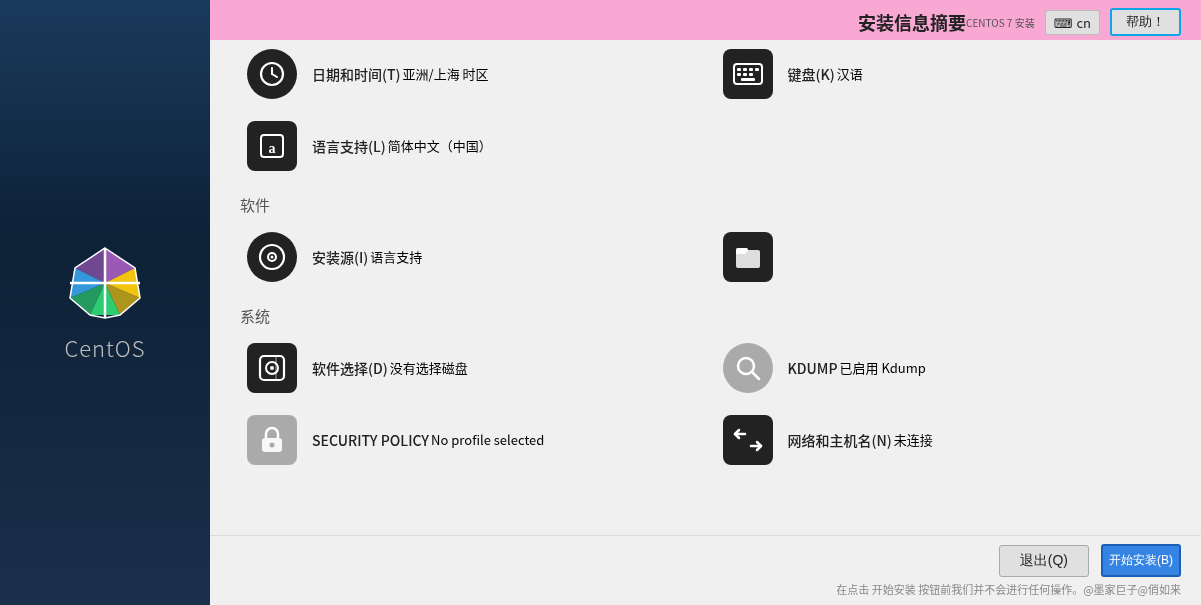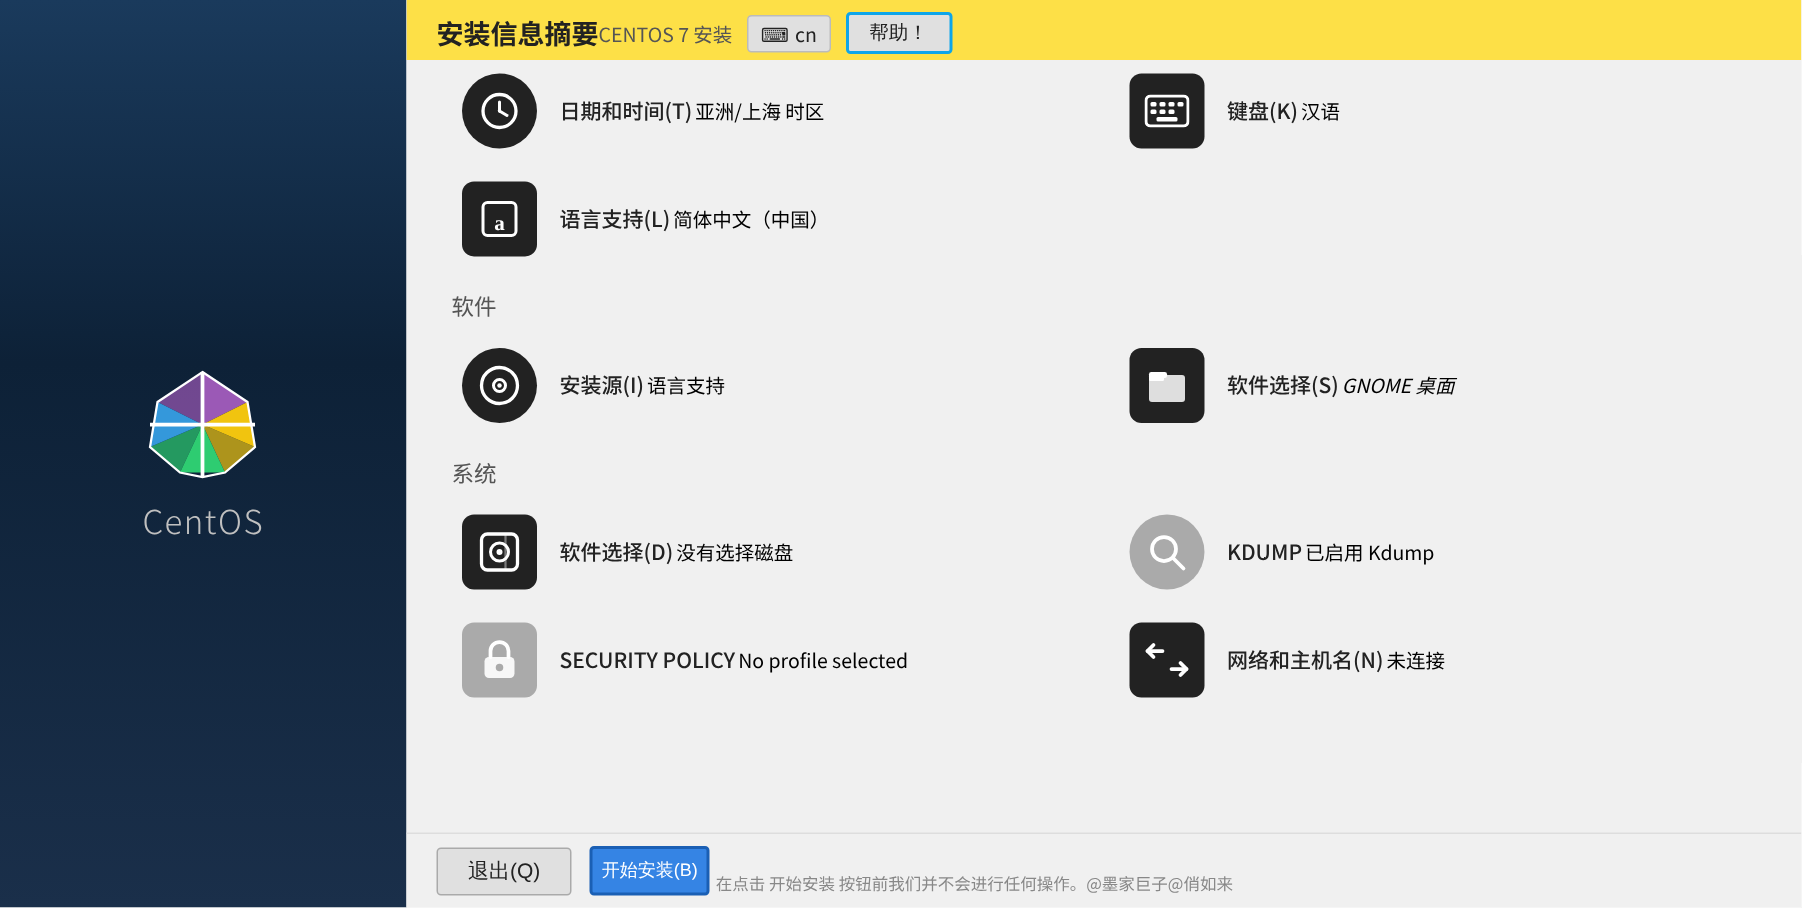--- a/index.html
+++ b/index.html
@@ -6,21 +6,21 @@
     body {
       width: 1201px;
       height: 605px;
       overflow: hidden;
       font-family: 'Noto Sans CJK SC', 'WenQuanYi Micro Hei', 'Microsoft YaHei', sans-serif;
       display: flex;
     }
 
     
     .sidebar {
-      width: 271px;
+      width: 210px;
       height: 605px;
       background: linear-gradient(180deg, #1a3a5c 0%, #0d2137 40%, #1a2f4a 100%);
       display: flex;
       flex-direction: column;
       align-items: center;
       justify-content: center;
       flex-shrink: 0;
     }
     .centos-logo {
       display: flex;
@@ -45,37 +45,37 @@
       background: #f0f0f0;
       display: flex;
       flex-direction: column;
       height: 605px;
       overflow: hidden;
     }
 
     
     .topbar {
       display: flex;
-      justify-content: flex-start;
+      justify-content: flex-end;
       align-items: center;
       padding: 8px 20px 4px 20px;
-      background: #fde047;
+      background: #f9a8d4;
     }
     .topbar-title {
       font-size: 18px;
       font-weight: bold;
       color: #222;
     }
     .topbar-right {
       display: flex;
       align-items: center;
       gap: 10px;
     }
     .topbar-centos-label {
-      font-size: 13px;
+      font-size: 10px;
       color: #555;
     }
     .kb-indicator {
       display: flex;
       align-items: center;
       gap: 4px;
       background: #e0e0e0;
       border: 1px solid #bbb;
       border-radius: 3px;
       padding: 2px 8px;
@@ -149,20 +149,21 @@
       color: #000000;
     }
     .item-subtitle.italic {
       font-style: italic;
     }
 
     
     .bottombar {
       padding: 8px 20px;
       display: flex;
+      flex-direction: column;
       align-items: flex-end;
       gap: 4px;
       background: #f0f0f0;
       border-top: 1px solid #ddd;
     }
     .bottombar-buttons {
       display: flex;
       gap: 12px;
       align-items: center;
     }
@@ -353,24 +354,20 @@
         <div class="item-icon">
           <div class="icon-rounded-dark">
             <svg width="30" height="30" viewBox="0 0 30 30" fill="none" xmlns="http://www.w3.org/2000/svg">
 
               <rect x="3" y="8" width="24" height="18" rx="2" fill="white" opacity="0.85"></rect>
               <rect x="3" y="8" width="10" height="4" rx="1" fill="white"></rect>
               <rect x="3" y="6" width="12" height="4" rx="1.5" fill="white"></rect>
             </svg>
           </div>
         </div>
-        <div class="item-text">
-          <span class="item-title">软件选择(S)</span>
-          <span class="item-subtitle italic">GNOME 桌面</span>
-        </div>
       </div>
     </div>
 
     <div class="section-label">系统</div>
     <div class="items-grid">
 
       <div class="item-cell">
         <div class="item-icon">
           <div class="icon-rounded-dark">
             <svg width="32" height="32" viewBox="0 0 32 32" fill="none" xmlns="http://www.w3.org/2000/svg">

